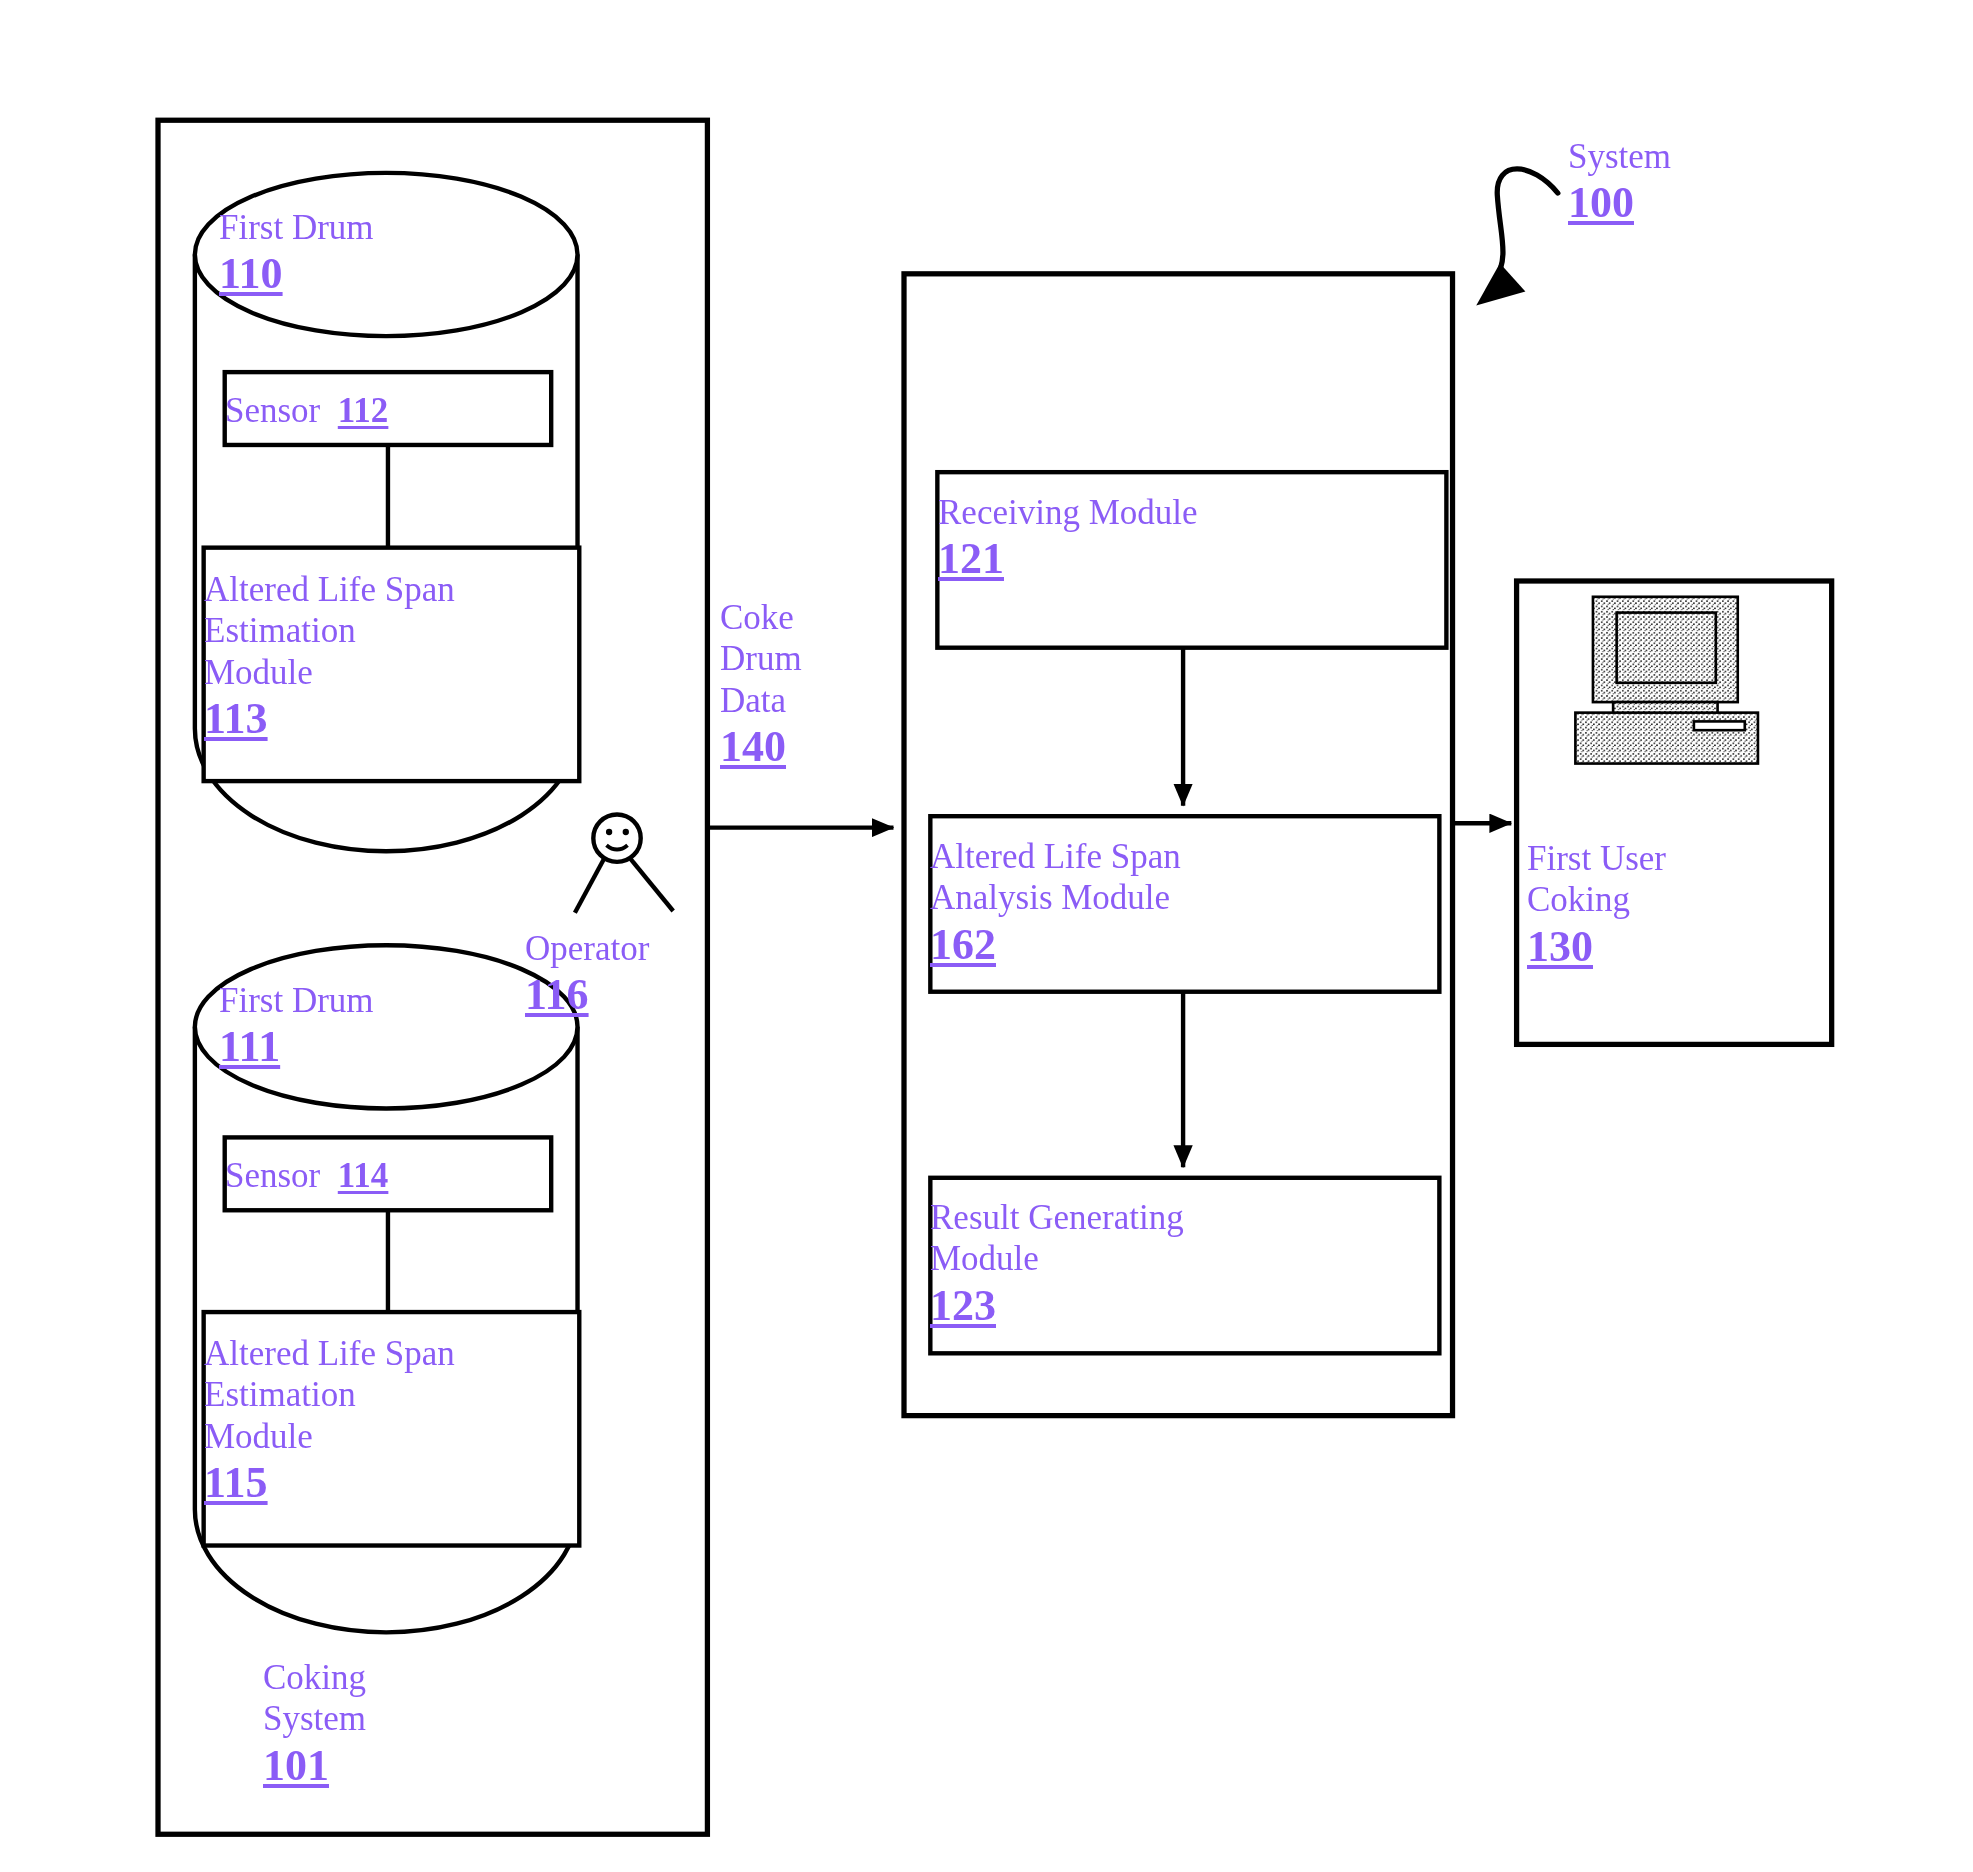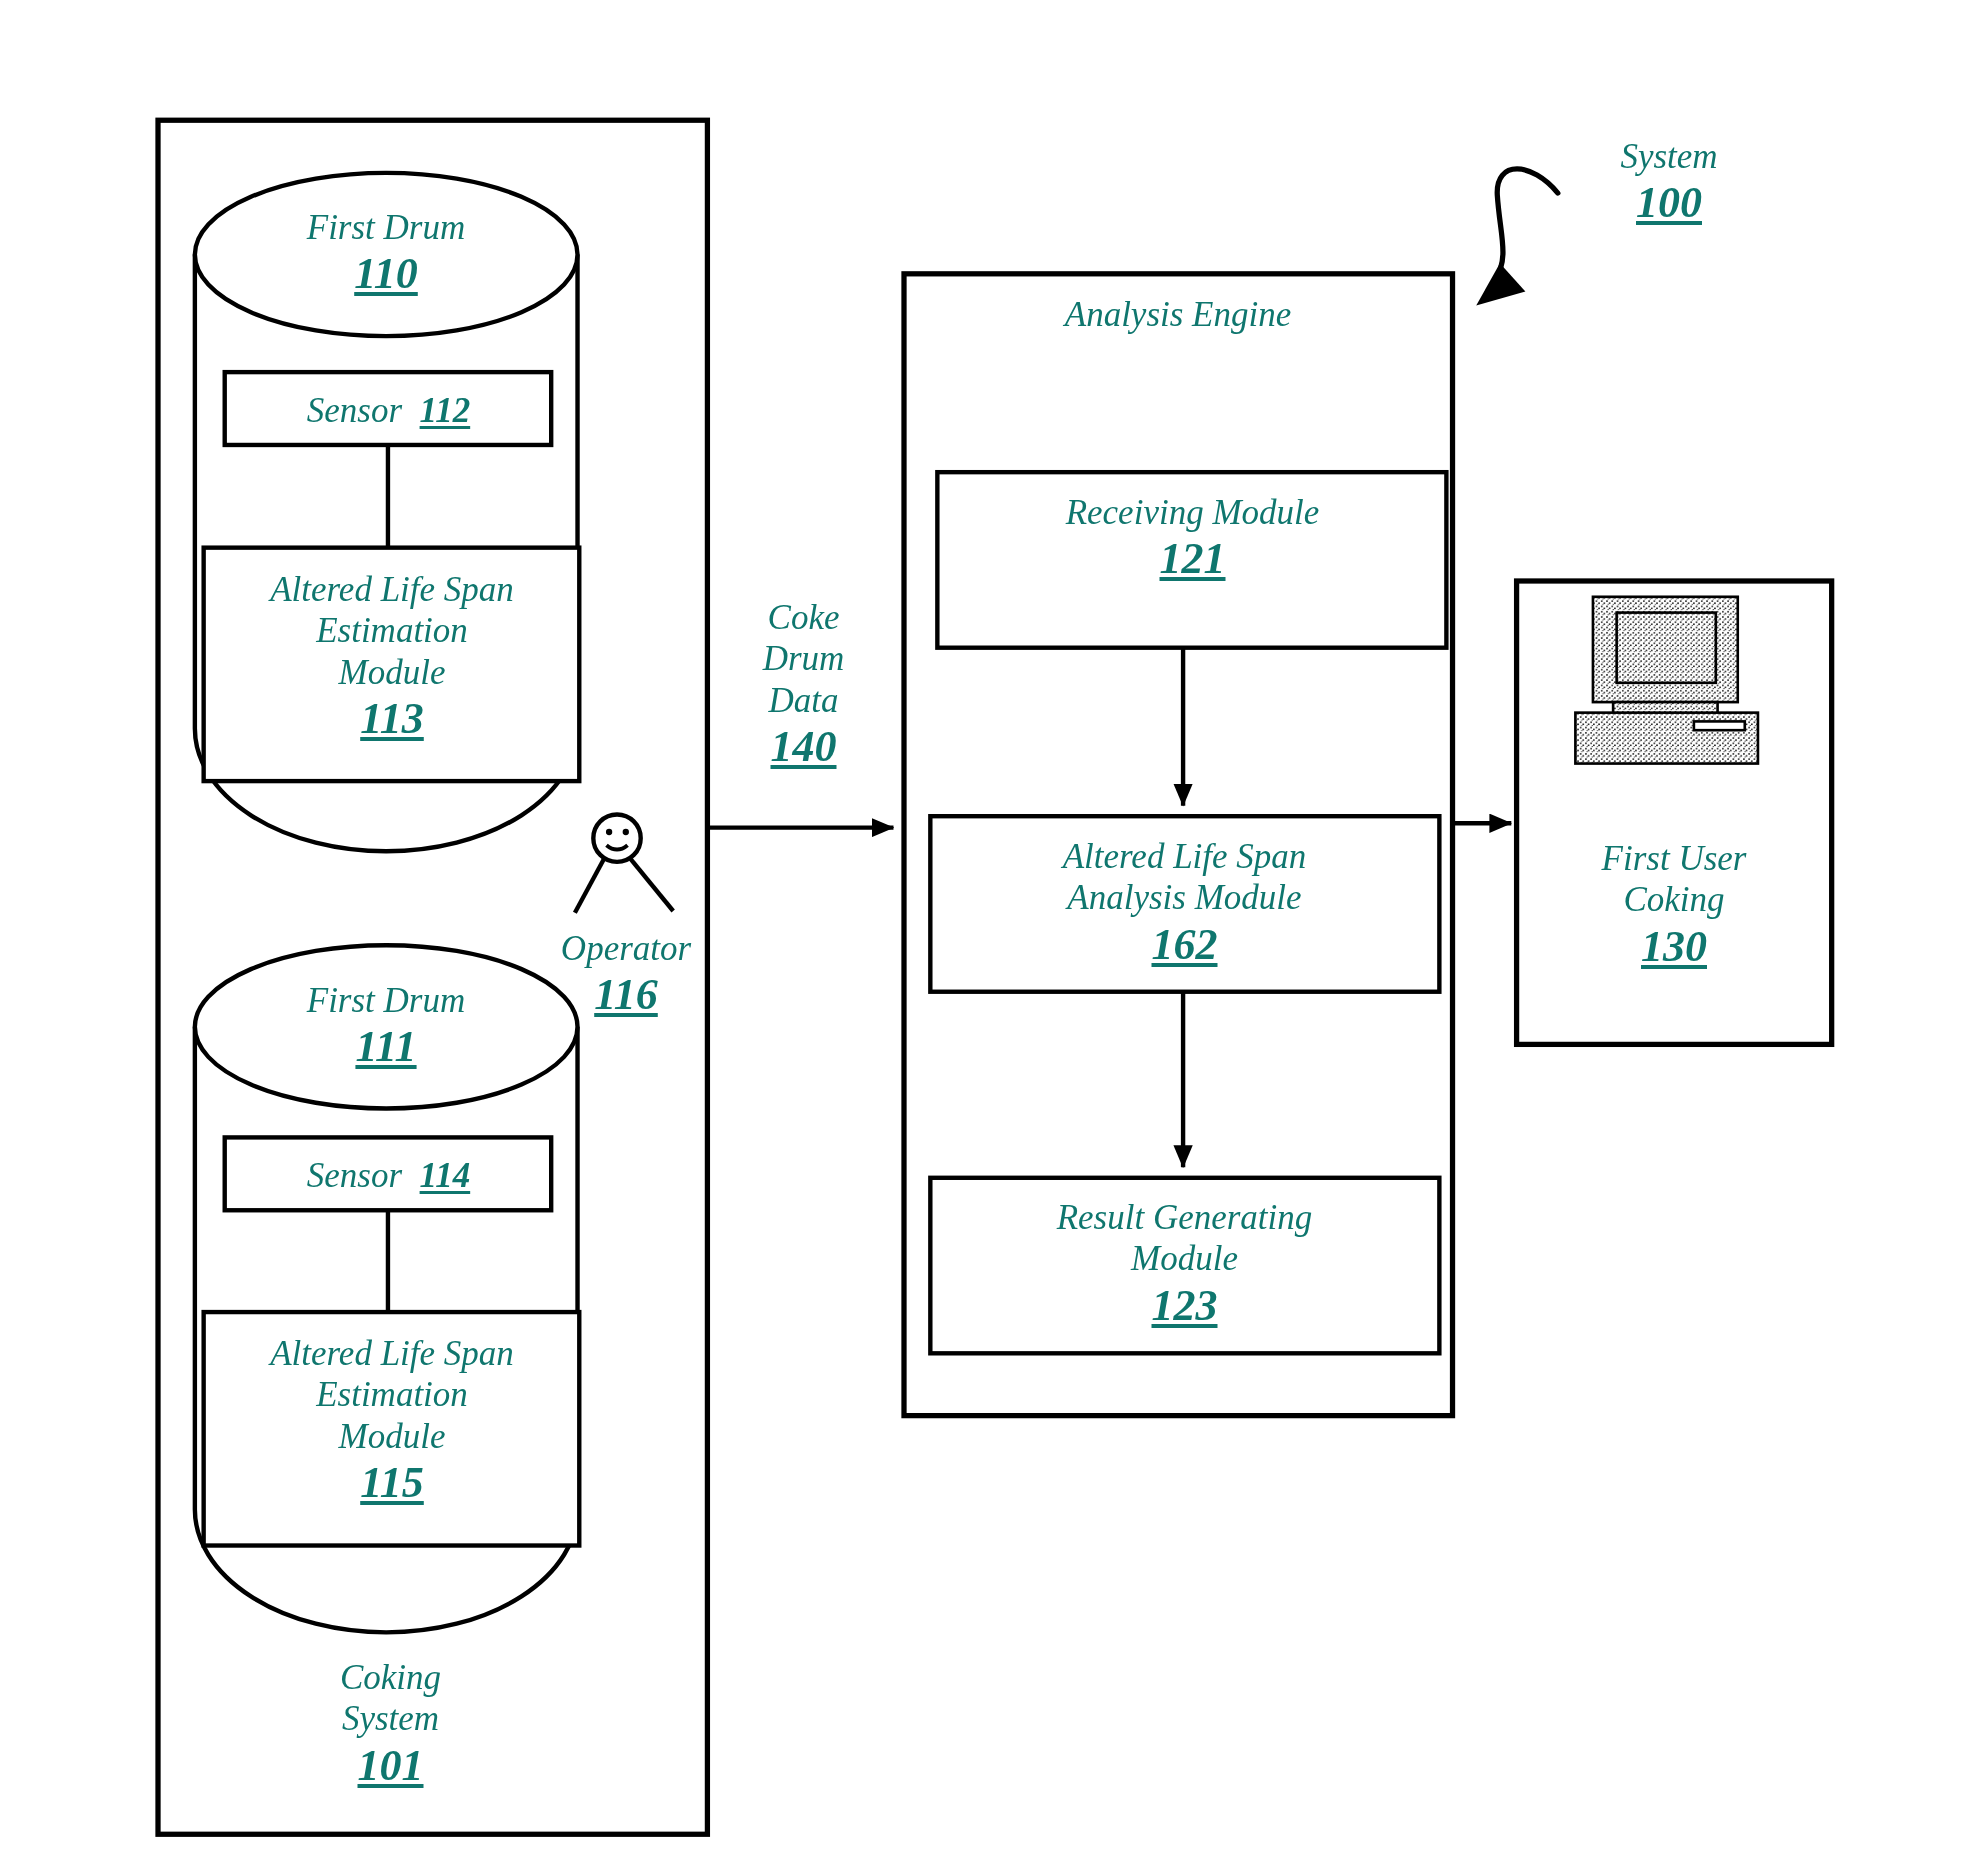--- a/index.html
+++ b/index.html
@@ -6,21 +6,21 @@
   #stage{
     position:relative;
     width:1973px;
     height:1872px;
     background:#ffffff;
     font-family:"Liberation Serif","DejaVu Serif",serif;
     color:#000000;
     overflow:hidden;
   }
   svg.layer{position:absolute;left:0;top:0;width:1973px;height:1872px;overflow:visible;}
-  .lbl{position:absolute;text-align:center;line-height:1.18;color:#0f766e;font-style:italic;}
+  .lbl{position:absolute;text-align:left;line-height:1.18;color:#8b5cf6;}
   .ttl{font-size:35px;}
   .num{font-size:44px;font-weight:bold;text-decoration:underline;text-underline-offset:4.4px;}
   .num-inline{font-weight:bold;text-decoration:underline;text-underline-offset:4.4px;}
   .stackrow{display:block;}
 </style>
 </head>
 <body>
 
 <div id="stage">
 
@@ -153,21 +153,20 @@
   </div>
 
   <div class="lbl" style="left:720px; top:597px; width:167px;">
     <span class="ttl stackrow">Coke</span>
     <span class="ttl stackrow">Drum</span>
     <span class="ttl stackrow">Data</span>
     <span class="num stackrow">140</span>
   </div>
 
   <div class="lbl" style="left:920px; top:294px; width:516px;">
-    <span class="ttl stackrow">Analysis Engine</span>
   </div>
 
   <div class="lbl" style="left:938px; top:492px; width:509px;">
     <span class="ttl stackrow">Receiving Module</span>
     <span class="num stackrow">121</span>
   </div>
 
   <div class="lbl" style="left:930px; top:836px; width:509px;">
     <span class="ttl stackrow">Altered Life Span</span>
     <span class="ttl stackrow">Analysis Module</span>

